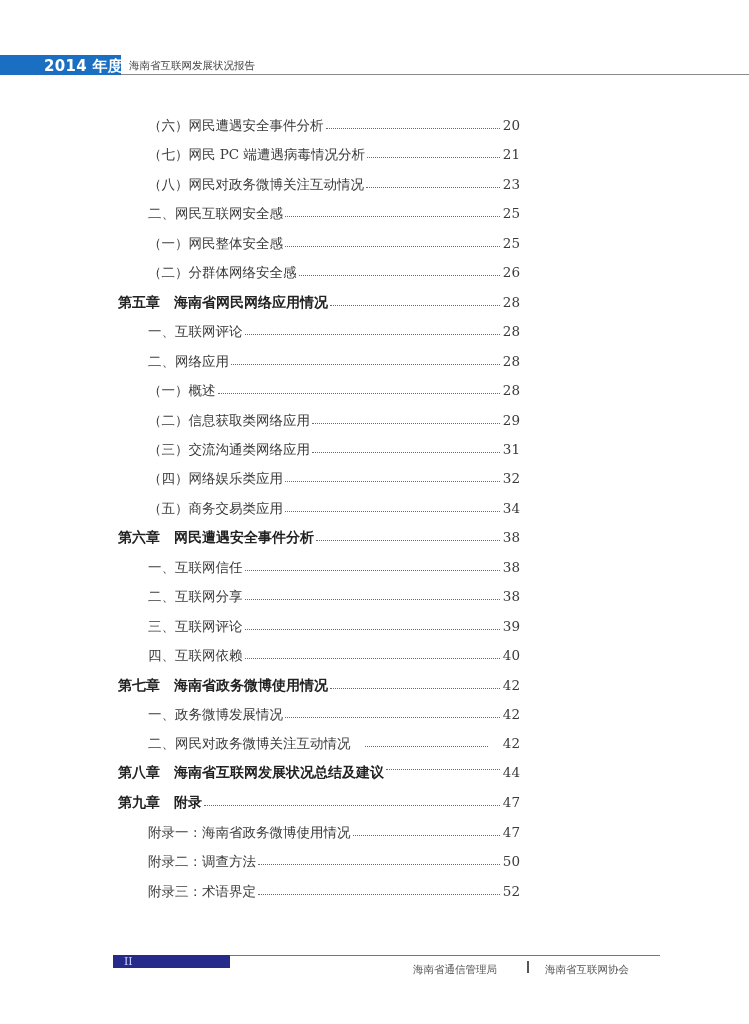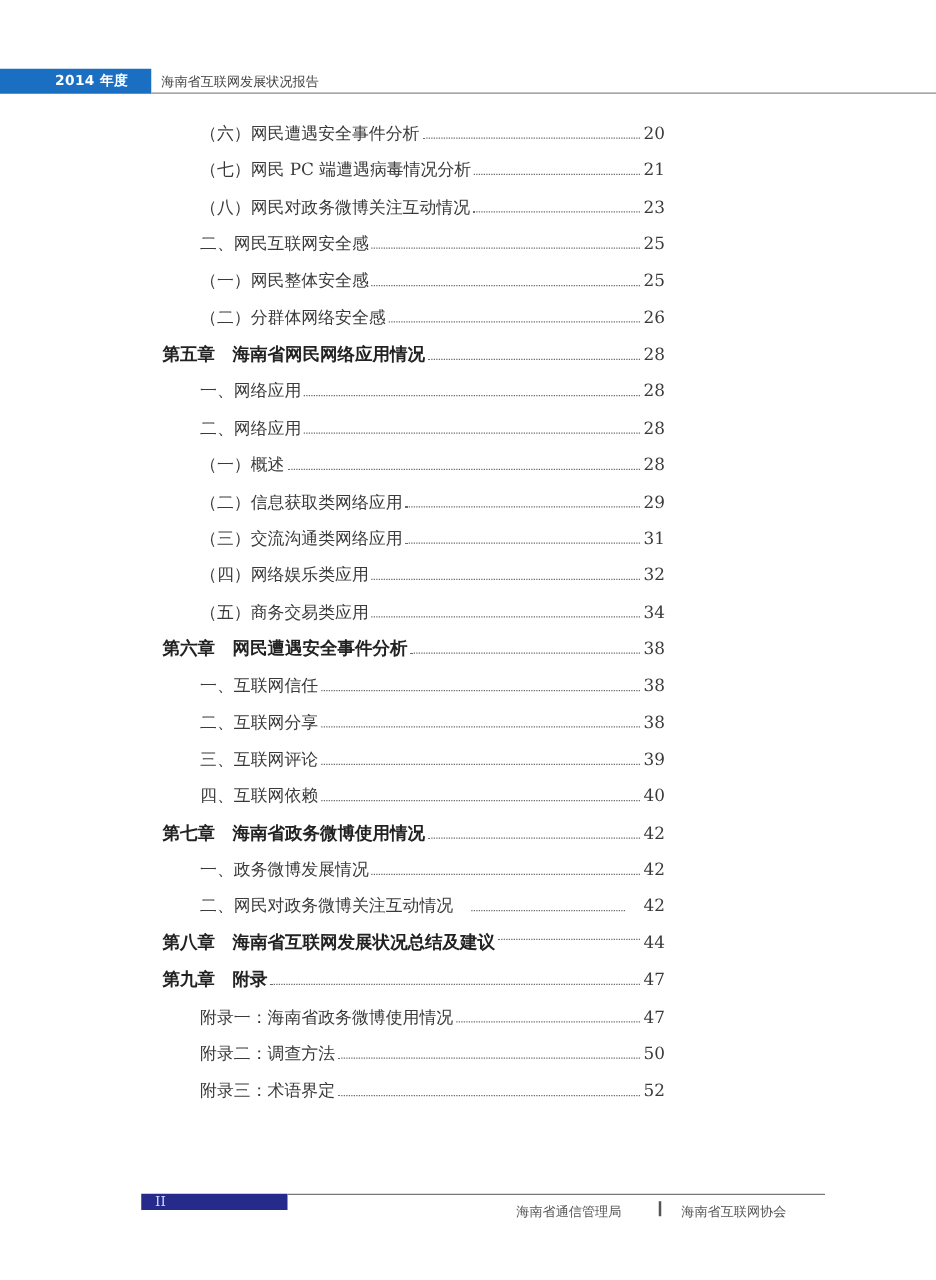--- a/index.html
+++ b/index.html
@@ -1,24 +1,24 @@
 <!DOCTYPE html>
 <html><head>
 <meta charset="utf-8">
 <style>
   html, body { margin:0; padding:0; background:#ffffff; }
   body { width:749px; height:1024px; position:relative; overflow:hidden;
          font-family: "DejaVu Serif", "Liberation Serif", serif; color:#3a3a3a; }
   .header-bar { position:absolute; left:0; top:55px; width:121px; height:20px; background:#1b6fc2; }
-  .header-year { position:absolute; left:44px; top:57px; color:#ffffff; font-family:"DejaVu Sans", sans-serif; font-size:11px; font-weight:bold; letter-spacing:0.3px; }
+  .header-year { position:absolute; left:44px; top:57px; color:#ffffff; font-family:"DejaVu Sans", sans-serif; font-size:15px; font-weight:bold; letter-spacing:0.3px; }
   .header-title { position:absolute; left:129px; top:59px; font-size:10.5px; color:#444; }
   .header-rule { position:absolute; left:121px; top:74px; width:628px; height:1px; background:#8a8a8a; }
 
   .toc { position:absolute; left:0; top:0; width:749px; }
-  .toc-row { position:absolute; left:12px; width:624px; height:20px; display:flex; align-items:flex-end; }
+  .toc-row { position:absolute; left:0; width:624px; height:20px; display:flex; align-items:flex-end;margin-top:18px; }
   .toc-row .label { white-space:nowrap; font-size:13.5px; line-height:18px; padding-right:2px; }
   .toc-row .dots { flex:1; border-bottom:1.5px dotted #6a6a6a; margin-bottom:5px; margin-right:2px; }
   .toc-row .page { font-size:13.5px; line-height:18px; width:18px; text-align:right; }
   .toc-row.chapter .label { font-family:"DejaVu Sans", sans-serif; font-weight:bold; font-size:14px; color:#222; }
   .toc-row.chapter .label .ch-num { margin-right:14px; }
 
   .footer-bar { position:absolute; left:113px; top:955px; width:117px; height:13px; background:#262a8a; }
   .footer-page { position:absolute; left:124px; top:955px; color:#cfd3ff; font-size:11px; line-height:13px; }
   .footer-rule { position:absolute; left:230px; top:955px; width:430px; height:1px; background:#777; }
   .footer-org { position:absolute; top:963px; font-size:10.5px; color:#555; }
@@ -62,21 +62,21 @@
       <span class="label">（二）分群体网络安全感</span>
       <span class="dots"></span>
       <span class="page">26</span>
     </div>
     <div class="toc-row chapter" style="top: 272.7px; padding-left: 118px; padding-right: 104px; box-sizing: border-box;">
       <span class="label"><span class="ch-num">第五章</span><span>海南省网民网络应用情况</span></span>
       <span class="dots"></span>
       <span class="page">28</span>
     </div>
     <div class="toc-row" style="top: 302.15px; padding-left: 148px; padding-right: 104px; box-sizing: border-box;">
-      <span class="label">一、网络应用</span>
+      <span class="label">一、互联网评论</span>
       <span class="dots"></span>
       <span class="page">28</span>
     </div>
     <div class="toc-row" style="top: 331.6px; padding-left: 148px; padding-right: 104px; box-sizing: border-box;">
       <span class="label">二、网络应用</span>
       <span class="dots"></span>
       <span class="page">28</span>
     </div>
     <div class="toc-row" style="top: 361.05px; padding-left: 148px; padding-right: 104px; box-sizing: border-box;">
       <span class="label">（一）概述</span>

